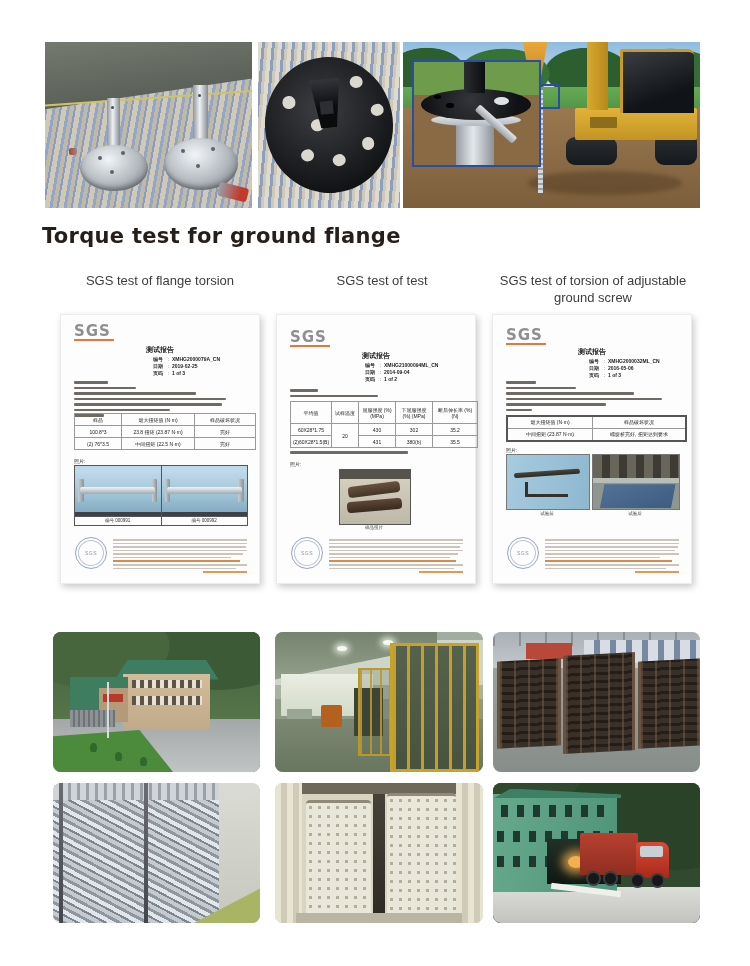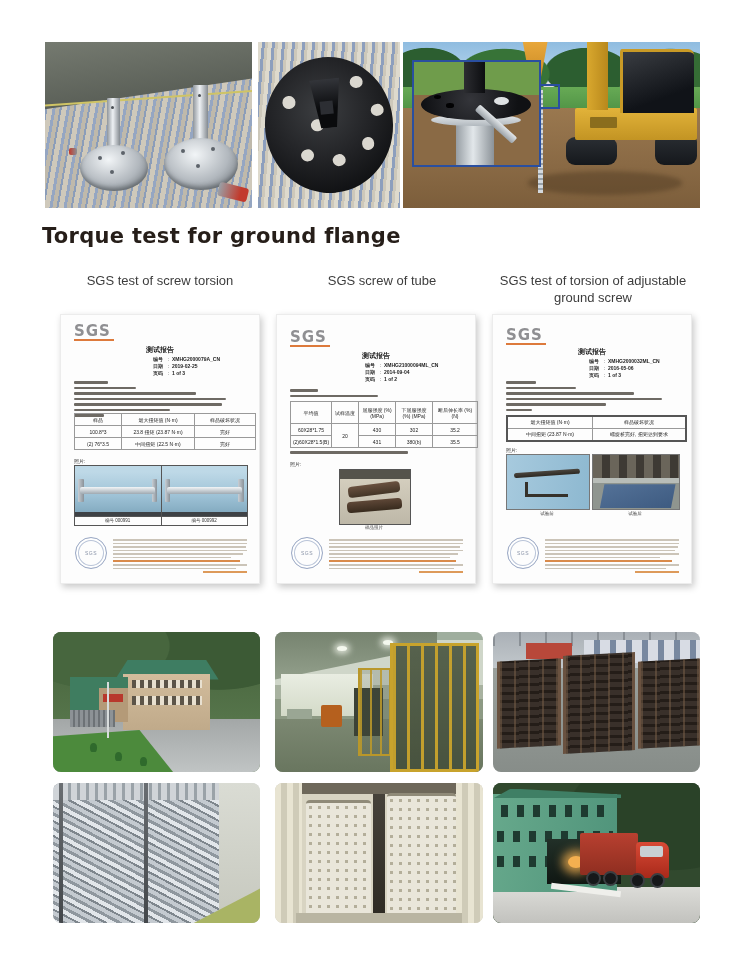--- a/index.html
+++ b/index.html
@@ -224,22 +224,22 @@
     <div class="in-cap"></div>
     <div class="in-caphole"></div>
     <div class="in-capdot" style="left:16%;top:32%;"></div>
     <div class="in-capdot" style="left:26%;top:40%;"></div>
     <div class="in-clamp"></div>
     <div class="in-post"></div>
   </div>
 </div>
 
 <div class="heading">Torque test for ground flange</div>
-<div class="caption" id="cap1">SGS test of screw torsion</div>
-<div class="caption" id="cap2">SGS screw of tube</div>
+<div class="caption" id="cap1">SGS test of flange torsion</div>
+<div class="caption" id="cap2">SGS test of test</div>
 <div class="caption" id="cap3">SGS test of torsion of adjustable ground screw</div>
 
 <div class="doc" id="doc1">
   <div class="sgs-logo">SGS</div>
   <div class="doc-title" style="top:30px;">测试报告</div>
   <div class="fields" style="left:92px;top:41px;">
     <div class="frow">
         <span class="flab">编号</span>
         <span class="fcol">:</span>
         <span class="fval">XMHG2000079A_CN</span>

